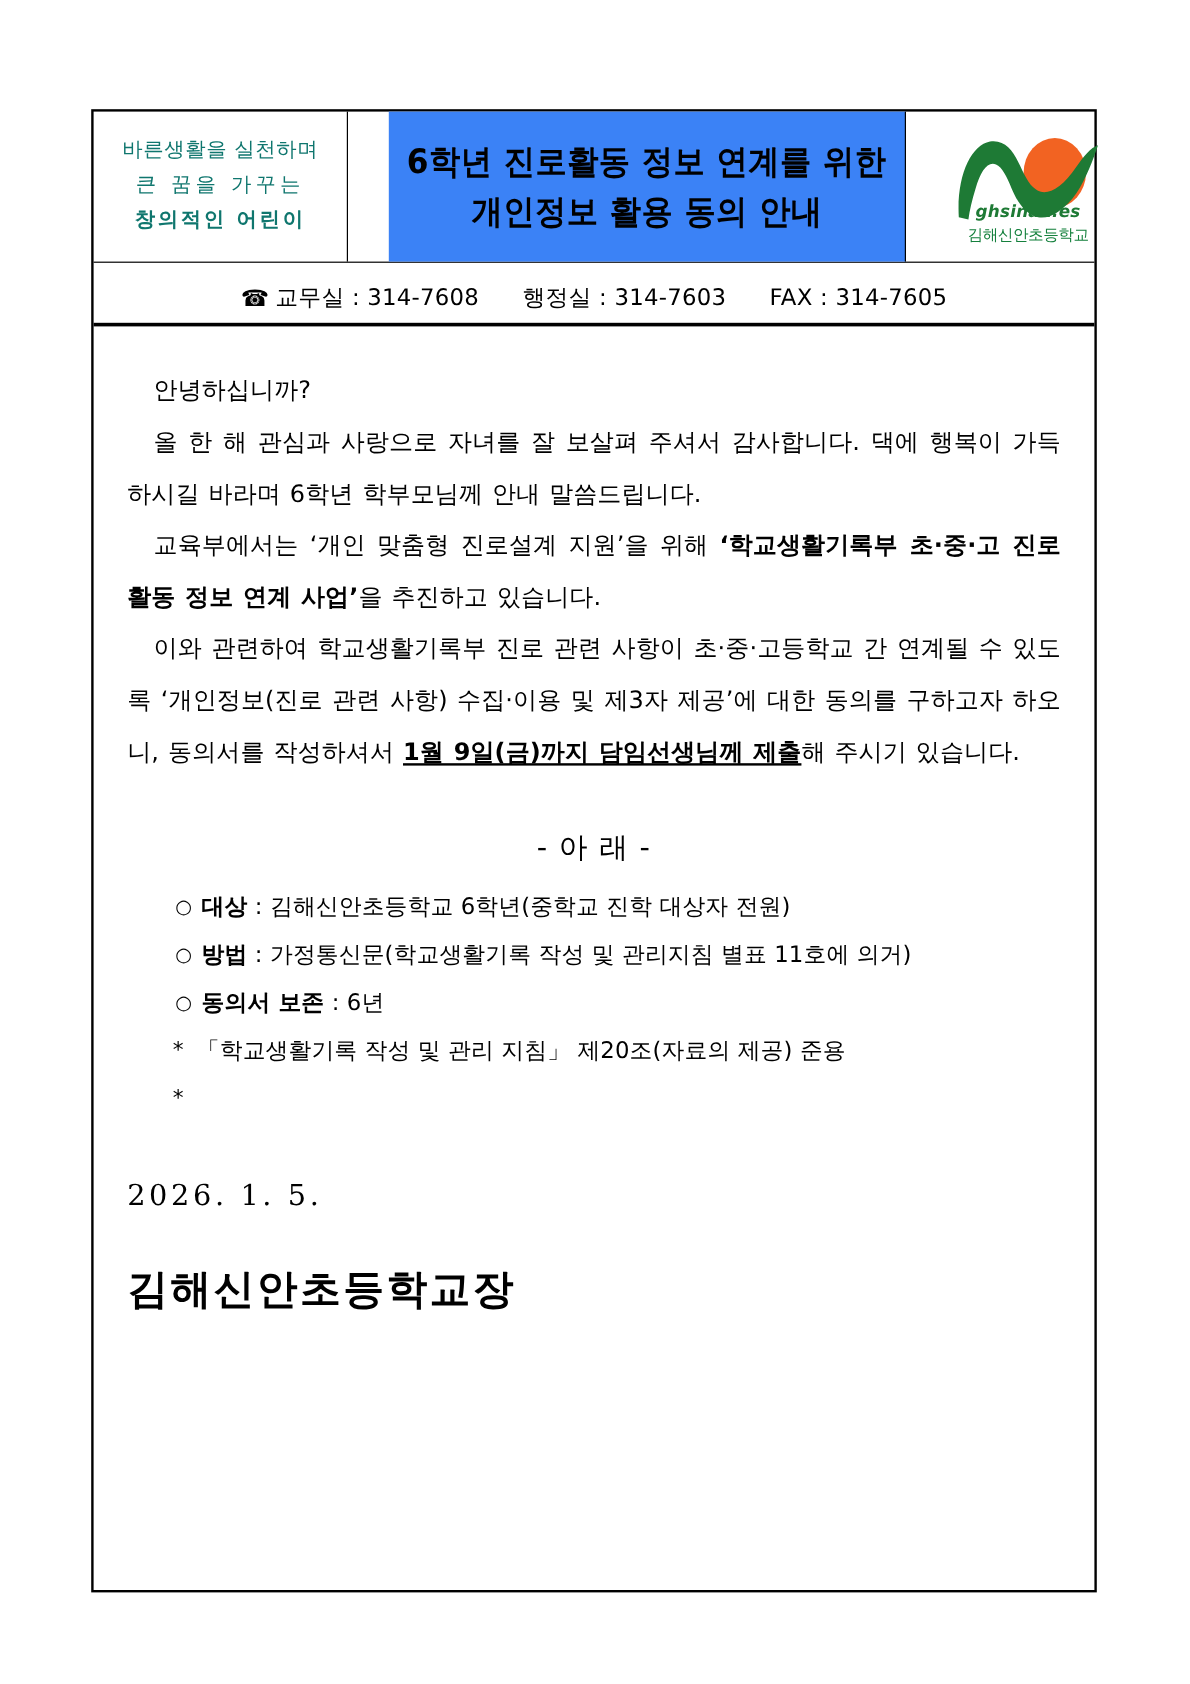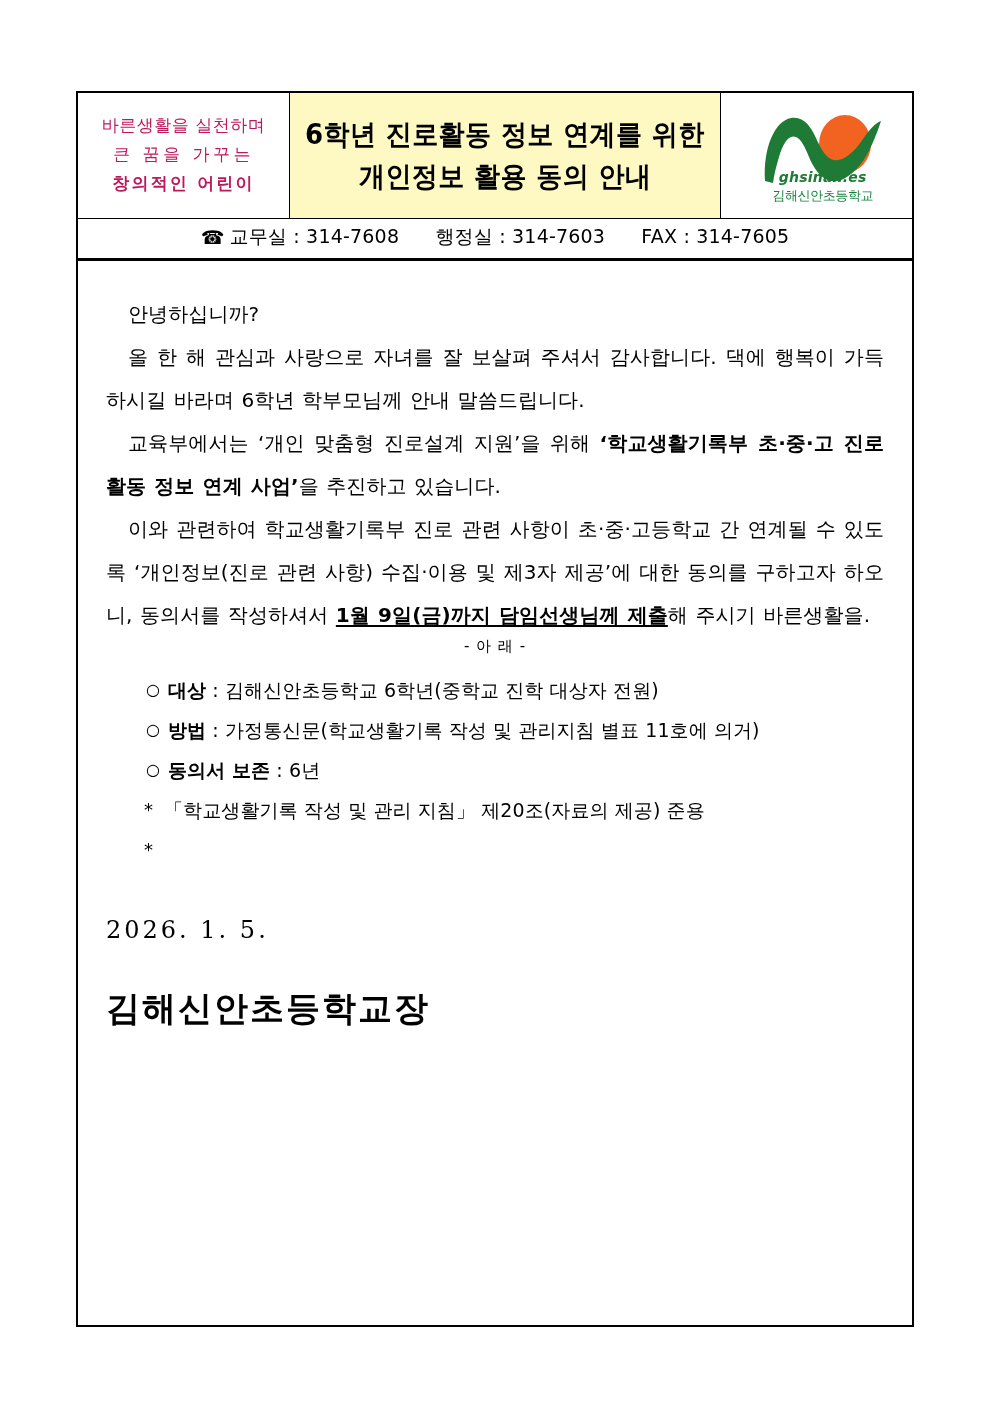--- a/index.html
+++ b/index.html
@@ -46,39 +46,40 @@
     align-items: center;
     justify-content: center;
     padding: 4px 2px 6px 2px;
   }
   .motto-line {
     font-size: 17px;
     line-height: 29px;
     letter-spacing: 0.5px;
     white-space: nowrap;
     text-align: center;
-    color: #be185d;
+    color: #0f766e;
   }
   .motto-line.spaced {
     letter-spacing: 3.5px;
   }
   .motto-line.spaced2 {
     letter-spacing: 2.2px;
     font-weight: bold;
   }
 
   .title-cell {
     flex: 1 1 auto;
-    background: #fef9c3;
+    background: #3b82f6;
     border-right: 1px solid #000000;
     box-sizing: border-box;
     display: flex;
     flex-direction: column;
     align-items: center;
     justify-content: center;
+    margin-left: 34px;
   }
   .title-line {
     font-family: "DejaVu Sans", "Liberation Sans", sans-serif;
     font-weight: bold;
     font-size: 28px;
     line-height: 42px;
     letter-spacing: 0.4px;
     color: #000000;
     white-space: nowrap;
     transform: scaleX(0.93);
@@ -132,21 +133,21 @@
     letter-spacing: -0.4px;
     white-space: nowrap;
   }
 
   
   .contact-strip {
     width: 100%;
     box-sizing: border-box;
     border-bottom: 3px solid #000000;
     text-align: center;
-    padding: 5px 0 8px 0;
+    padding: 16px 0 8px 0;
     white-space: nowrap;
   }
   .contact-strip .phone-icon {
     font-size: 19px;
     vertical-align: -1px;
   }
   .contact-item {
     font-size: 19px;
     letter-spacing: 0.2px;
   }
@@ -174,21 +175,22 @@
     font-weight: bold;
   }
   .bu {
     font-weight: bold;
     text-decoration: underline;
     text-underline-offset: 3px;
   }
 
   .arae {
     text-align: center;
-    font-size: 15px;
+    font-size: 24px;
+    margin-top: 42px;
     margin-bottom: 14px;
     letter-spacing: 1px;
   }
 
   .sec-head {
     font-size: 20px;
     font-weight: bold;
     line-height: 40px;
     padding-left: 32px;
     letter-spacing: 0.2px;
@@ -297,21 +299,21 @@
 
     <p class="para">안녕하십니까?</p>
 
     <p class="para">올 한 해 관심과 사랑으로 자녀를 잘 보살펴 주셔서 감사합니다. 댁에 행복이 가득하시길 바라며 6학년 학부모님께 안내 말씀드립니다.</p>
 
     <p class="para">
       <span>교육부에서는 ‘개인 맞춤형 진로설계 지원’을 위해 </span><span class="b">‘학교생활기록부 초·중·고 진로활동 정보 연계 사업’</span><span>을 추진하고 있습니다.</span>
     </p>
 
     <p class="para">
-      <span>이와 관련하여 학교생활기록부 진로 관련 사항이 초·중·고등학교 간 연계될 수 있도록 ‘개인정보(진로 관련 사항) 수집·이용 및 제3자 제공’에 대한 동의를 구하고자 하오니, 동의서를 작성하셔서 </span><span class="bu">1월 9일(금)까지 담임선생님께 제출</span><span>해 주시기 바른생활을.</span>
+      <span>이와 관련하여 학교생활기록부 진로 관련 사항이 초·중·고등학교 간 연계될 수 있도록 ‘개인정보(진로 관련 사항) 수집·이용 및 제3자 제공’에 대한 동의를 구하고자 하오니, 동의서를 작성하셔서 </span><span class="bu">1월 9일(금)까지 담임선생님께 제출</span><span>해 주시기 있습니다.</span>
     </p>
 
     <div class="arae">- 아   래 -</div>
 
 
     <ul class="bullets">
       <li>
         <span class="mark">○</span><span class="lbl">대상</span><span> : 김해신안초등학교 6학년(중학교 진학 대상자 전원)</span>
       </li>
       <li>

